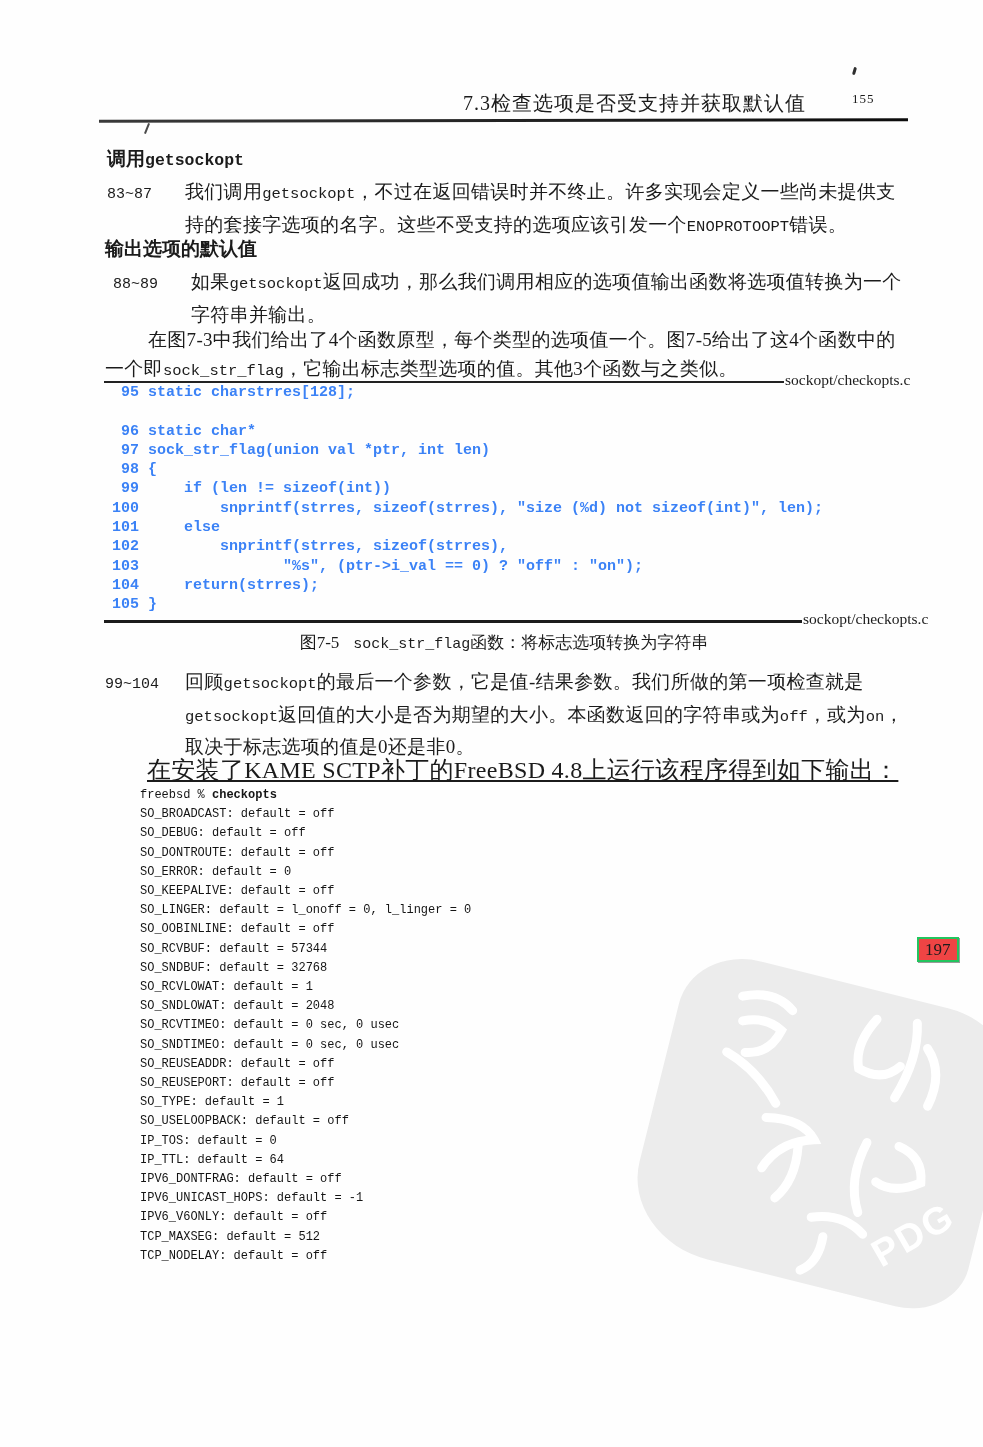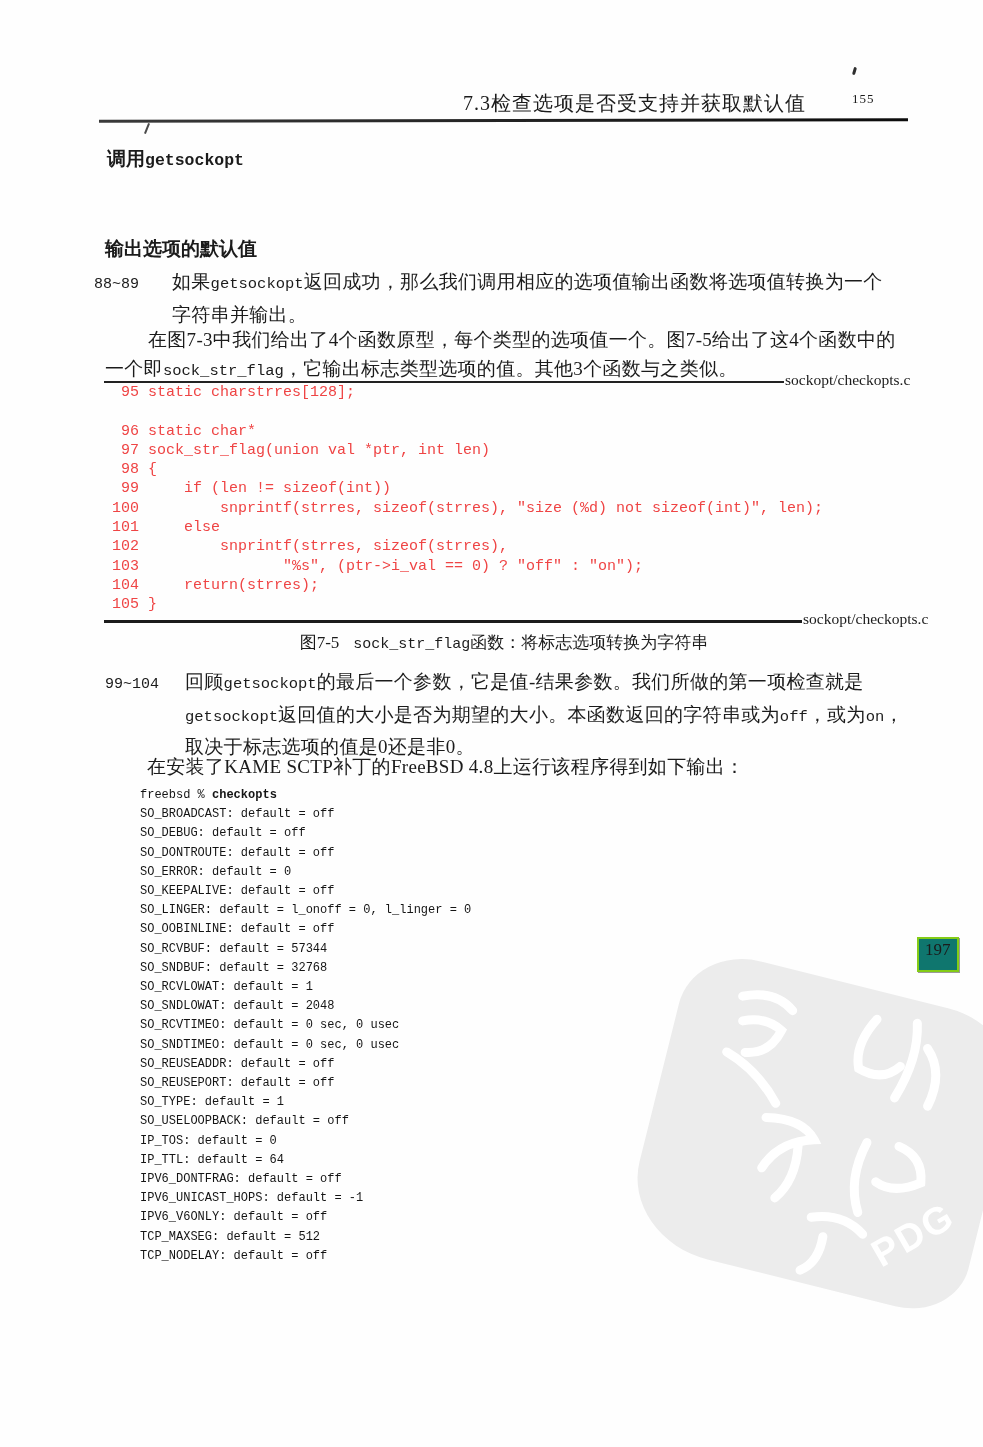--- a/index.html
+++ b/index.html
@@ -62,60 +62,60 @@
   .range {
     font-family:"Liberation Mono","DejaVu Sans Mono",monospace;
     font-size:15px; display:inline-block; letter-spacing:0;
   }
   .r5 { width:78px; }  
   .r6 { width:80px; }  
   .hang5 { padding-left:78px; }
   .hang6 { padding-left:80px; }
 
   #p1 { left:107px; top:177px; }
-  #p2 { left:94px; top:267px; }
+  #p2 { left:113px; top:267px; }
   #p3 { left:105px; top:325px; line-height:29px; }
   #p3 .ind { padding-left:43px; }
   #p4 { left:105px; top:667px; line-height:29.6px; }
-  #p5 { left:147px; top:754px; font-size:19px; letter-spacing:0.3px; white-space:nowrap; }
+  #p5 { left:147px; top:754px; font-size:24px; letter-spacing:0.3px; white-space:nowrap;text-decoration:underline; }
 
   
   .rule-top    { left:104px; top:381px; width:680px; height:2px; background:#222; }
   .rule-bottom { left:104px; top:620px; width:698px; height:2.5px; background:#1c1c1c; }
   .srclabel {
     font-size:15.5px; white-space:nowrap;
     font-family:"Liberation Serif","DejaVu Serif",serif;
   }
   #src-top    { left:785px; top:371px; }
   #src-bottom { left:803px; top:610px; }
   pre.codeblock {
     left:112px; top:383px;
     font-family:"Liberation Mono","DejaVu Sans Mono",monospace;
-    font-size:15px; line-height:19.3px; color:#ef4444;
+    font-size:15px; line-height:19.3px; color:#3b82f6;font-weight:bold;
   }
 
   
   #caption { left:100px; top:631px; width:808px; text-align:center;
              font-size:17px; white-space:nowrap; }
   #caption .mono { font-size:15px; }
   #caption .figno { margin-right:14px; }
 
   
   .term { left:140px; top:786px;
           font-family:"Liberation Mono","DejaVu Sans Mono",monospace;
           font-size:12px; line-height:19.2px; color:#141414; }
   .term pre { font:inherit; }
   .term b { font-weight:bold; }
 
   
   .stamp {
     left:917px; top:937px;
-    border:2px solid #84cc16;
-    padding:1px 6px 10px 6px;
-    font-size:17px; background:#0f766e;
+    border:2px solid #22c55e;
+    padding:1px 6px 0 6px;
+    font-size:17px; background:#ef4444;
     box-shadow:1px 1px 0 #9a9a9a;
   }
 </style>
 </head>
 <body>
 
 <div class="page">
 
   <div class="watermark">
     <svg width="345" height="302" viewBox="0 0 345 302">
@@ -142,20 +142,28 @@
   </div>
   <div class="abs hdr-page z1">155</div>
   <div class="abs hdr-rule z1"></div>
   <div class="abs dot-artifact z1"></div>
   <div class="abs tick-artifact z1"></div>
 
   <div id="h-call" class="abs h-bold z1">
     <span>调用</span><span class="mono">getsockopt</span>
   </div>
 
+  <div id="p1" class="abs para z1">
+    <div class="nowrap">
+      <span class="range r5">83~87</span><span>我们调用</span><span class="mono">getsockopt</span><span>，不过在返回错误时并不终止。许多实现会定义一些尚未提供支</span>
+    </div>
+    <div class="nowrap hang5">
+      <span>持的套接字选项的名字。这些不受支持的选项应该引发一个</span><span class="mono">ENOPROTOOPT</span><span>错误。</span>
+    </div>
+  </div>
 
   <div id="h-output" class="abs h-bold z1">输出选项的默认值</div>
 
   <div id="p2" class="abs para z1">
     <div class="nowrap">
       <span class="range r5">88~89</span><span>如果</span><span class="mono">getsockopt</span><span>返回成功，那么我们调用相应的选项值输出函数将选项值转换为一个</span>
     </div>
     <div class="nowrap hang5">
       <span>字符串并输出。</span>
     </div>

